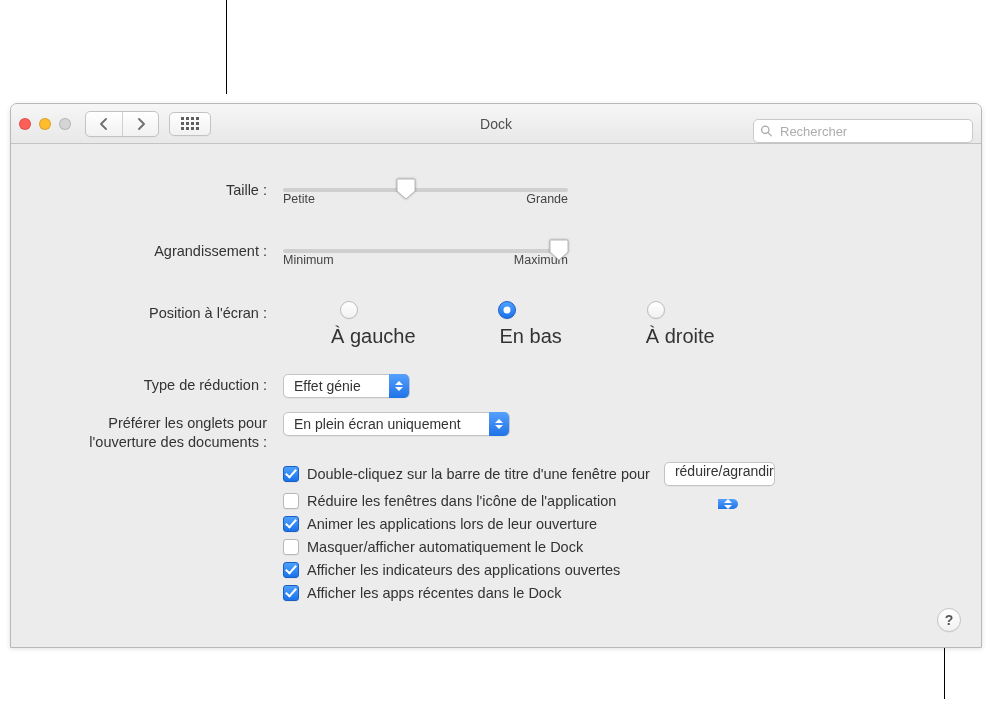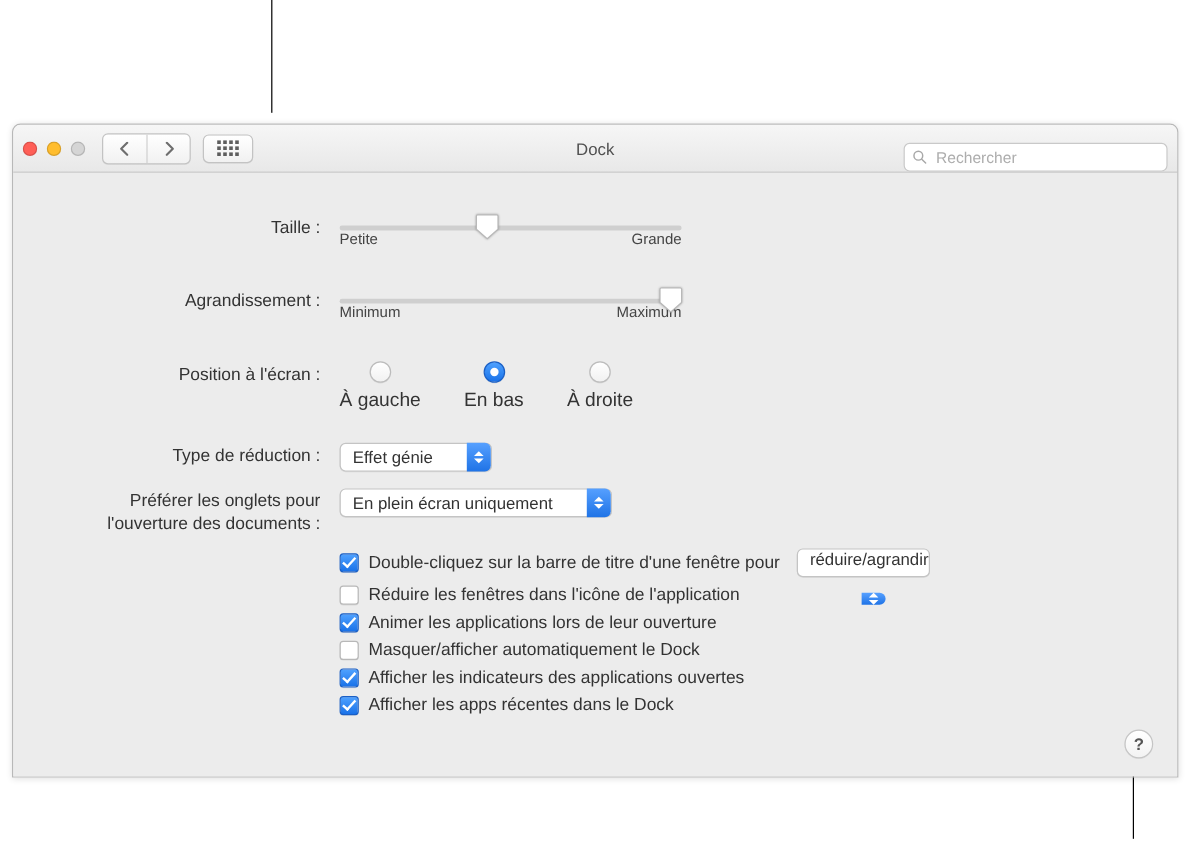--- a/index.html
+++ b/index.html
@@ -190,21 +190,21 @@
     }
     .radio.checked {
       background: linear-gradient(#4ea1ff,#1a72e8);
       border-color: #1a5fc5;
     }
     .radio.checked::after {
       content: ""; position: absolute; left: 50%; top: 50%;
       width: 7px; height: 7px; border-radius: 50%;
       background: #fff; transform: translate(-50%,-50%);
     }
-    .radio-label { font-size: 16px; color: #333; }
+    .radio-label { font-size: 20px; color: #333; margin-left: 48px; }
 
     .popup {
       display: inline-flex; align-items: center;
       background: #fff;
       border: 1px solid #c4c4c4;
       border-radius: 5px;
       height: 24px;
       padding: 0 0 0 10px;
       font-size: 14px;
       color: #333;

